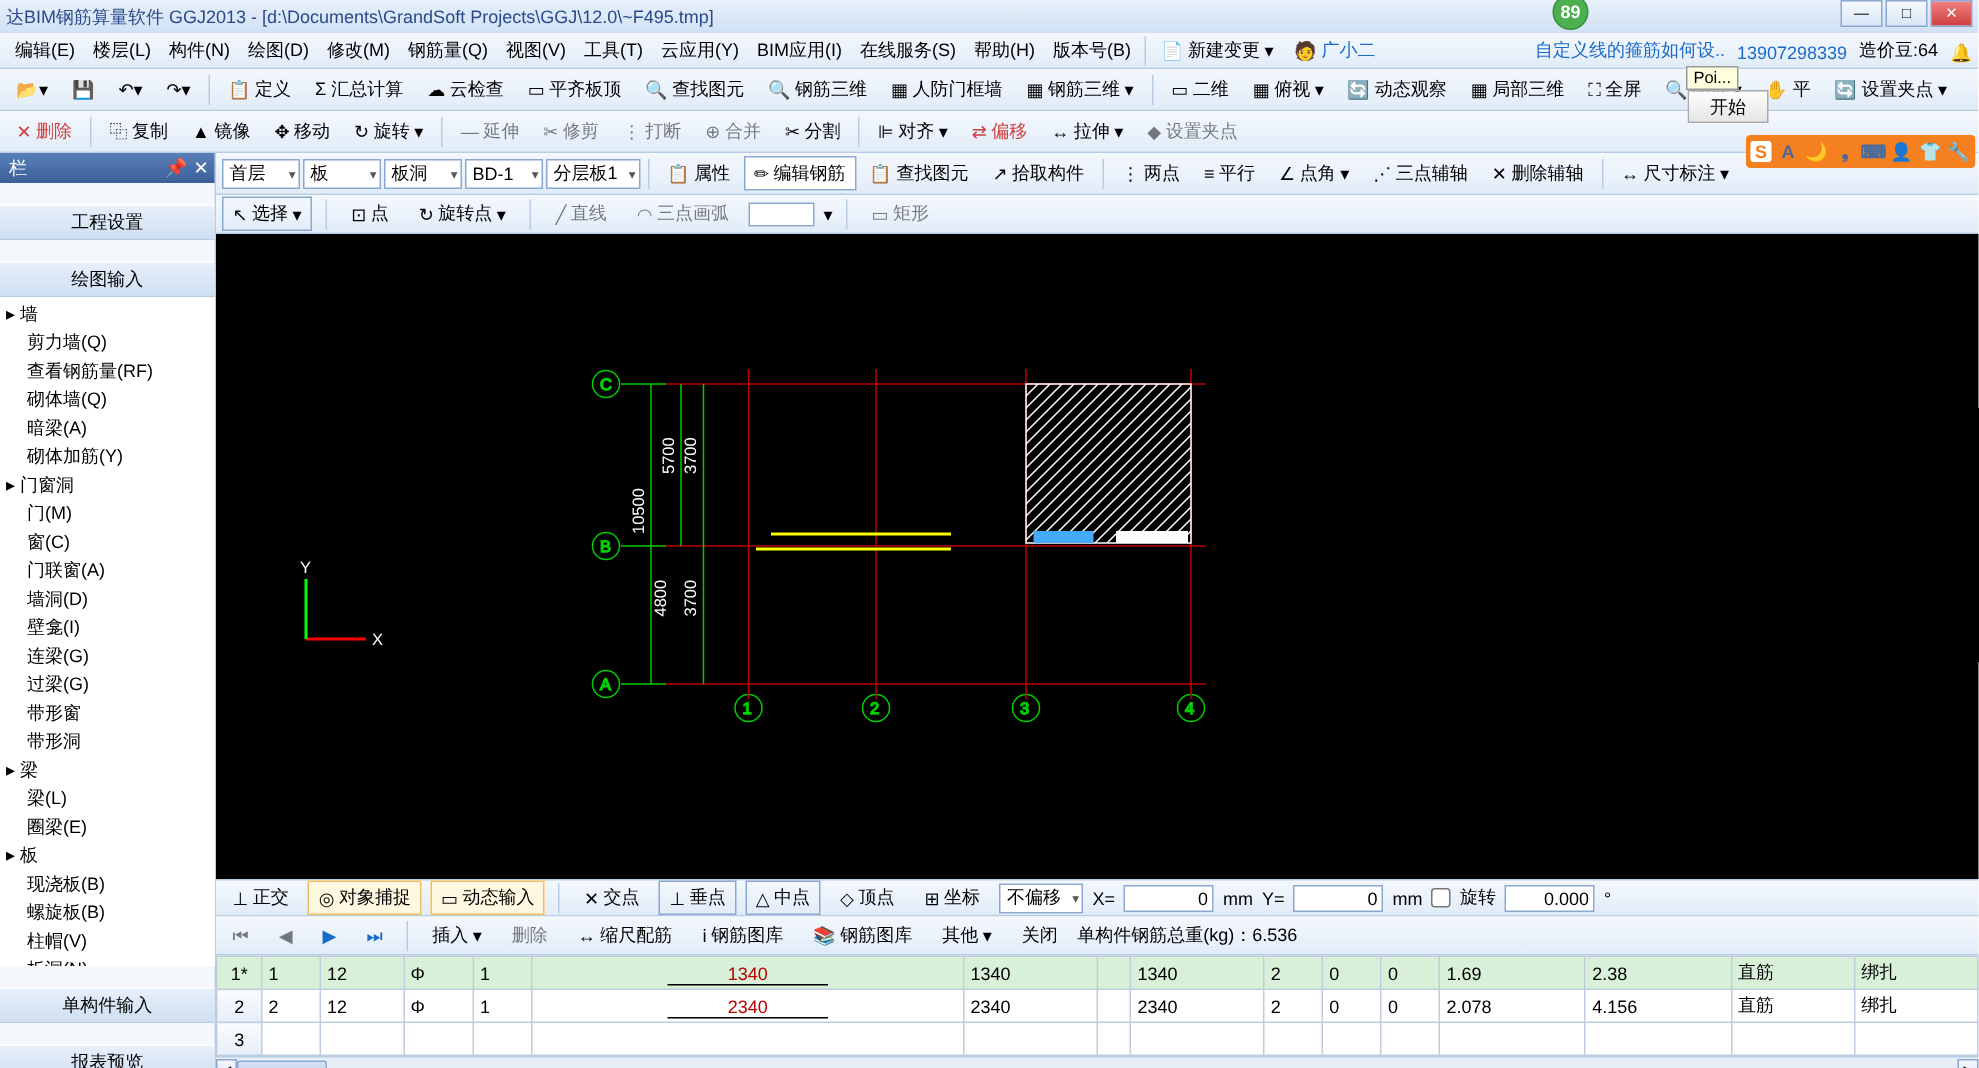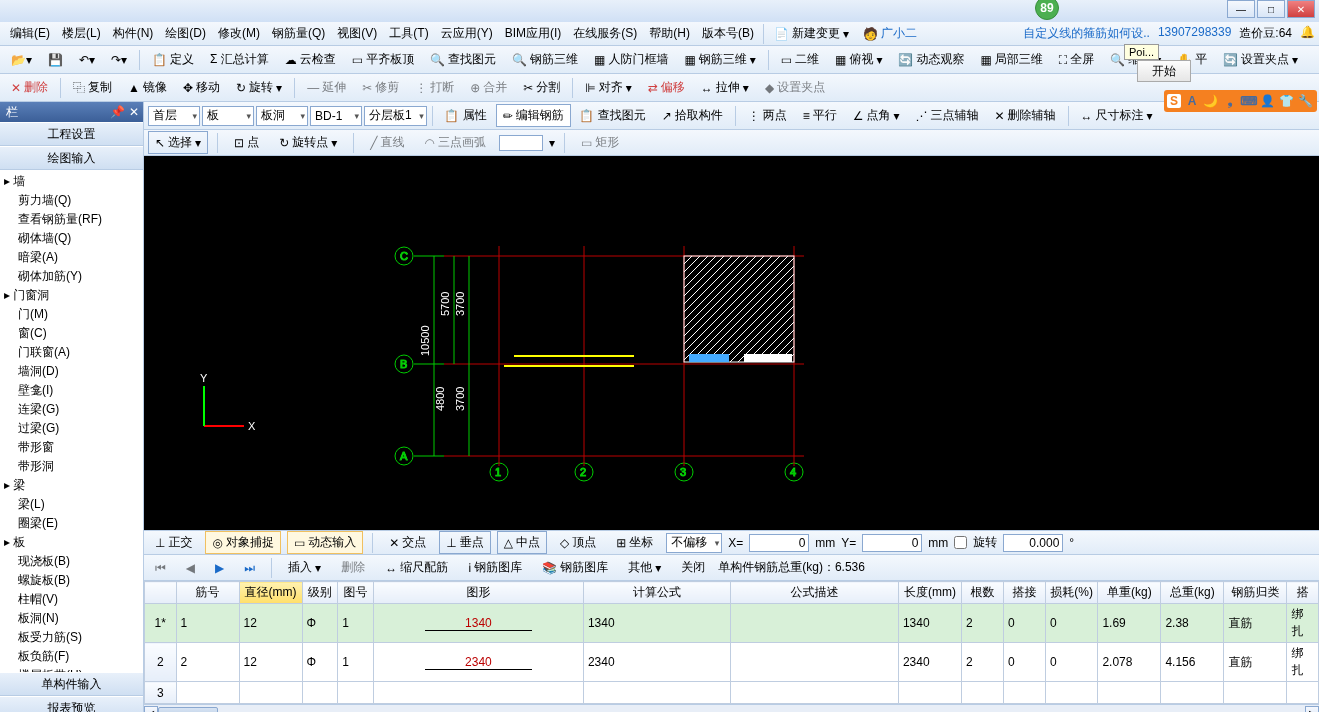--- a/index.html
+++ b/index.html
@@ -5,31 +5,31 @@
 * { margin:0; padding:0; box-sizing:border-box; font-family:"Microsoft YaHei","SimSun",sans-serif; font-size:12px; }
 body { width:1319px; height:712px; background:#fff; overflow:hidden; position:relative; }
 .titlebar { height:22px; background:linear-gradient(#e8f0fa,#d0e0f5); display:flex; align-items:center; padding:0 4px; position:relative; }
 .titlebar .title { color:#2a4a8a; }
 .titlebar .winbtns { position:absolute; right:4px; top:0; display:flex; }
 .wbtn { width:28px; height:18px; margin-left:2px; display:flex; align-items:center; justify-content:center; background:linear-gradient(#f5f8fd,#d9e6f7); border:1px solid #8aa8d0; font-size:10px; }
 .wbtn.close { background:linear-gradient(#f08080,#d04040); color:#fff; }
 .badge { position:absolute; right:260px; top:-4px; width:24px; height:24px; border-radius:12px; background:#4caf50; color:#fff; display:flex; align-items:center; justify-content:center; font-weight:bold; border:1px solid #388e3c;}
 .menubar { height:24px; background:linear-gradient(#f4f8fd,#e1ecf8); border-bottom:1px solid #b8cce4; display:flex; align-items:center; padding:0 4px; }
 .menubar .mi { padding:0 6px; cursor:pointer;text-align:right; }
-.menubar .right { margin-left:auto; display:flex; align-items:flex-start; gap:8px; }
+.menubar .right { margin-left:auto; display:flex; align-items:flex-end; gap:8px; }
 .link { color:#1a6ac8; }
 .toolbar { height:28px; background:linear-gradient(#f4f8fd,#e1ecf8); border-bottom:1px solid #b8cce4; display:flex; align-items:center; padding:0 4px; gap:2px; }
 .tbtn { padding:2px 6px; display:flex; align-items:center; gap:3px; cursor:pointer; border:1px solid transparent; }
 .sep { width:1px; height:20px; background:#b8cce4; margin:0 3px; }
 .container { display:flex; height:618px; }
 .sidebar { width:144px; background:#f4f8fd; border-right:1px solid #b8cce4; display:flex; flex-direction:column; }
 .sb-hdr { height:20px; background:linear-gradient(#5a7fb8,#3b5f98); color:#fff; display:flex; align-items:center; padding:0 6px; position:relative; }
 .sb-hdr .pin { position:absolute; right:18px; }
 .sb-hdr .x { position:absolute; right:4px; }
-.sb-section { height:24px; background:linear-gradient(#e8f0fa,#cfdff2); border-top:1px solid #fff; border-bottom:1px solid #b8cce4; display:flex; align-items:center; justify-content:center; cursor:pointer; }
+.sb-section { height:24px; background:linear-gradient(#e8f0fa,#cfdff2); border-top:1px solid #fff; border-bottom:1px solid #b8cce4; display:flex; align-items:center; justify-content:center; cursor:pointer;margin-top:14px; }
 .tree { flex:1; overflow:auto; background:#fff; padding:2px; }
 .tree .grp { color:#000; padding:1px 2px; }
 .tree .item { padding:1px 2px 1px 16px; display:flex; align-items:center; gap:4px; cursor:pointer; }
 .main { flex:1; display:flex; flex-direction:column; min-width:0; }
 .optrow { height:28px; background:linear-gradient(#f4f8fd,#e1ecf8); border-bottom:1px solid #b8cce4; display:flex; align-items:center; padding:0 4px; gap:2px; }
 .dd { height:20px; border:1px solid #8aa8d0; background:#fff; padding:0 14px 0 4px; display:flex; align-items:center; position:relative; min-width:52px; }
 .dd::after { content:"▾"; position:absolute; right:2px; font-size:9px; color:#555; }
 .selrow { height:26px; background:linear-gradient(#f4f8fd,#e1ecf8); border-bottom:1px solid #b8cce4; display:flex; align-items:center; padding:0 4px; gap:6px; }
 .swatch { width:44px; height:16px; border:1px solid #8aa8d0; background:#fff; }
 .canvas { flex:1; background:#000; position:relative; }
@@ -43,29 +43,30 @@
 table.data th.hl { background:linear-gradient(#fff2b0,#ffdf6a); }
 table.data tr.r1 td { background:#d8f0d8; }
 .rowhdr { background:linear-gradient(#fafcff,#e6eef9); width:30px; text-align:center; }
 .rowhdr.sel { background:linear-gradient(#ffd090,#ffb050); }
 .hscroll { height:16px; background:#e8eef7; border-top:1px solid #b8cce4; position:relative; }
 .hscroll .thumb { position:absolute; left:14px; top:2px; height:12px; width:60px; background:linear-gradient(#d8e4f3,#b8cce4); border:1px solid #8aa8d0; border-radius:2px; }
 .hscroll .arr { position:absolute; top:1px; width:14px; height:14px; background:linear-gradient(#f5f8fd,#d9e6f7); border:1px solid #8aa8d0; display:flex; align-items:center; justify-content:center; font-size:8px;}
 .hscroll .arr.l { left:0; } .hscroll .arr.r { right:0; }
 svg.axis text { fill:#fff; font-size:11px; }
 .tooltip { position:absolute; right:160px; top:44px; background:#ffffe0; border:1px solid #999; padding:1px 4px; font-size:11px; }
-.startbtn { position:absolute; right:128px; top:60px; width:54px; height:22px; background:linear-gradient(#fdfdfd,#e6e6e6); border:1px solid #aaa; display:flex; align-items:center; justify-content:center; }
+.startbtn { position:absolute; right:140px; top:60px; width:54px; height:22px; background:linear-gradient(#fdfdfd,#e6e6e6); border:1px solid #aaa; display:flex; align-items:center; justify-content:center; }
 .sidetab { position:absolute; right:2px; top:90px; display:flex; gap:3px; background:#f58020; padding:3px; border-radius:3px; align-items:center;}
 .sidetab span { color:#fff; font-weight:bold; }
 .sidetab .ic { width:16px; height:16px; display:flex; align-items:center; justify-content:center; color:#4a6a9a; }
 </style>
 </head>
 <body>
 
 <div class="titlebar">
+  <span class="title">达BIM钢筋算量软件 GGJ2013 - [d:\Documents\GrandSoft Projects\GGJ\12.0\~F495.tmp]</span>
   <div class="badge">89</div>
   <div class="winbtns">
     <div class="wbtn">—</div>
     <div class="wbtn">□</div>
     <div class="wbtn close">✕</div>
   </div>
 </div>
 
 <div class="menubar">
   <span class="mi">编辑(E)</span>
@@ -334,38 +335,20 @@
         <span class="tbtn">ℹ<span>钢筋图库</span></span>
         <span class="tbtn">📚<span>钢筋图库</span></span>
         <span class="tbtn"><span>其他</span>▾</span>
         <span class="tbtn">
             <span>关闭</span>
           </span>
         <span><span>单构件钢筋总重(kg)：</span><span>6.536</span></span>
       </div>
       <table class="data">
         <tbody>
-            <tr>
-          <th class="rowhdr"></th>
-          <th style="width:60px">筋号</th>
-          <th class="hl" style="width:60px">直径(mm)</th>
-          <th style="width:34px">级别</th>
-          <th style="width:34px">图号</th>
-          <th style="width:200px">图形</th>
-          <th style="width:140px">计算公式</th>
-          <th style="width:160px">公式描述</th>
-          <th style="width:60px">长度(mm)</th>
-          <th style="width:40px">根数</th>
-          <th style="width:40px">搭接</th>
-          <th style="width:50px">损耗(%)</th>
-          <th style="width:60px">单重(kg)</th>
-          <th style="width:60px">总重(kg)</th>
-          <th style="width:60px">钢筋归类</th>
-          <th style="width:30px">搭</th>
-        </tr>
         <tr class="r1">
           <td class="rowhdr sel">1*</td>
               <td>1</td>
               <td>12</td>
               <td>Φ</td>
               <td>1</td>
           <td style="text-align:center"><span style="color:#b00;border-bottom:1px solid #000;padding:0 40px">1340</span></td>
           <td>1340</td>
               <td></td>
               <td>1340</td>

